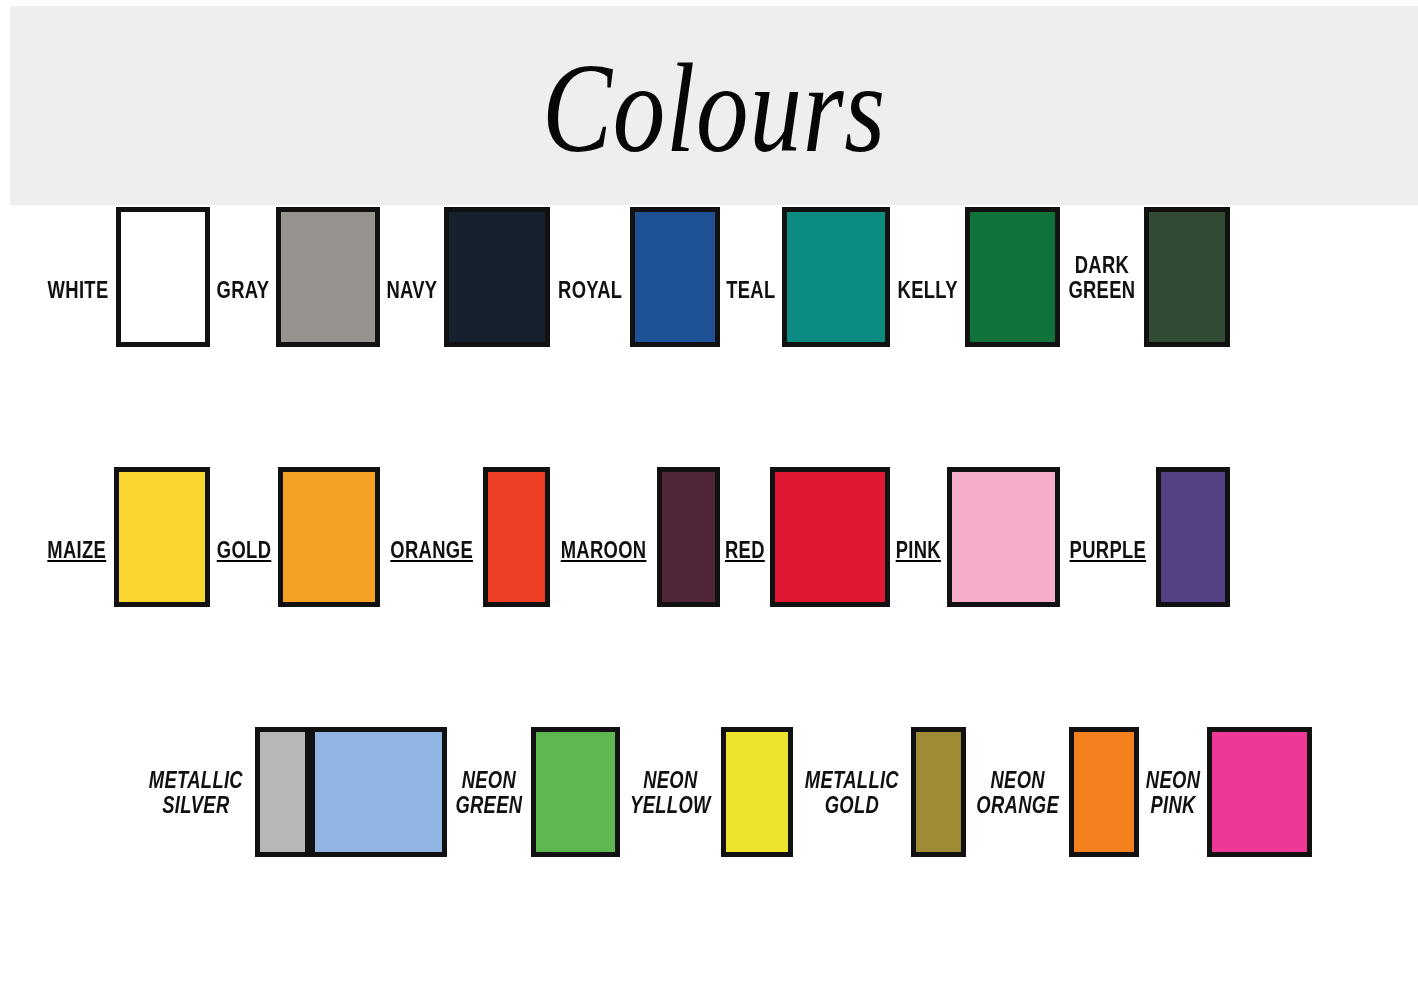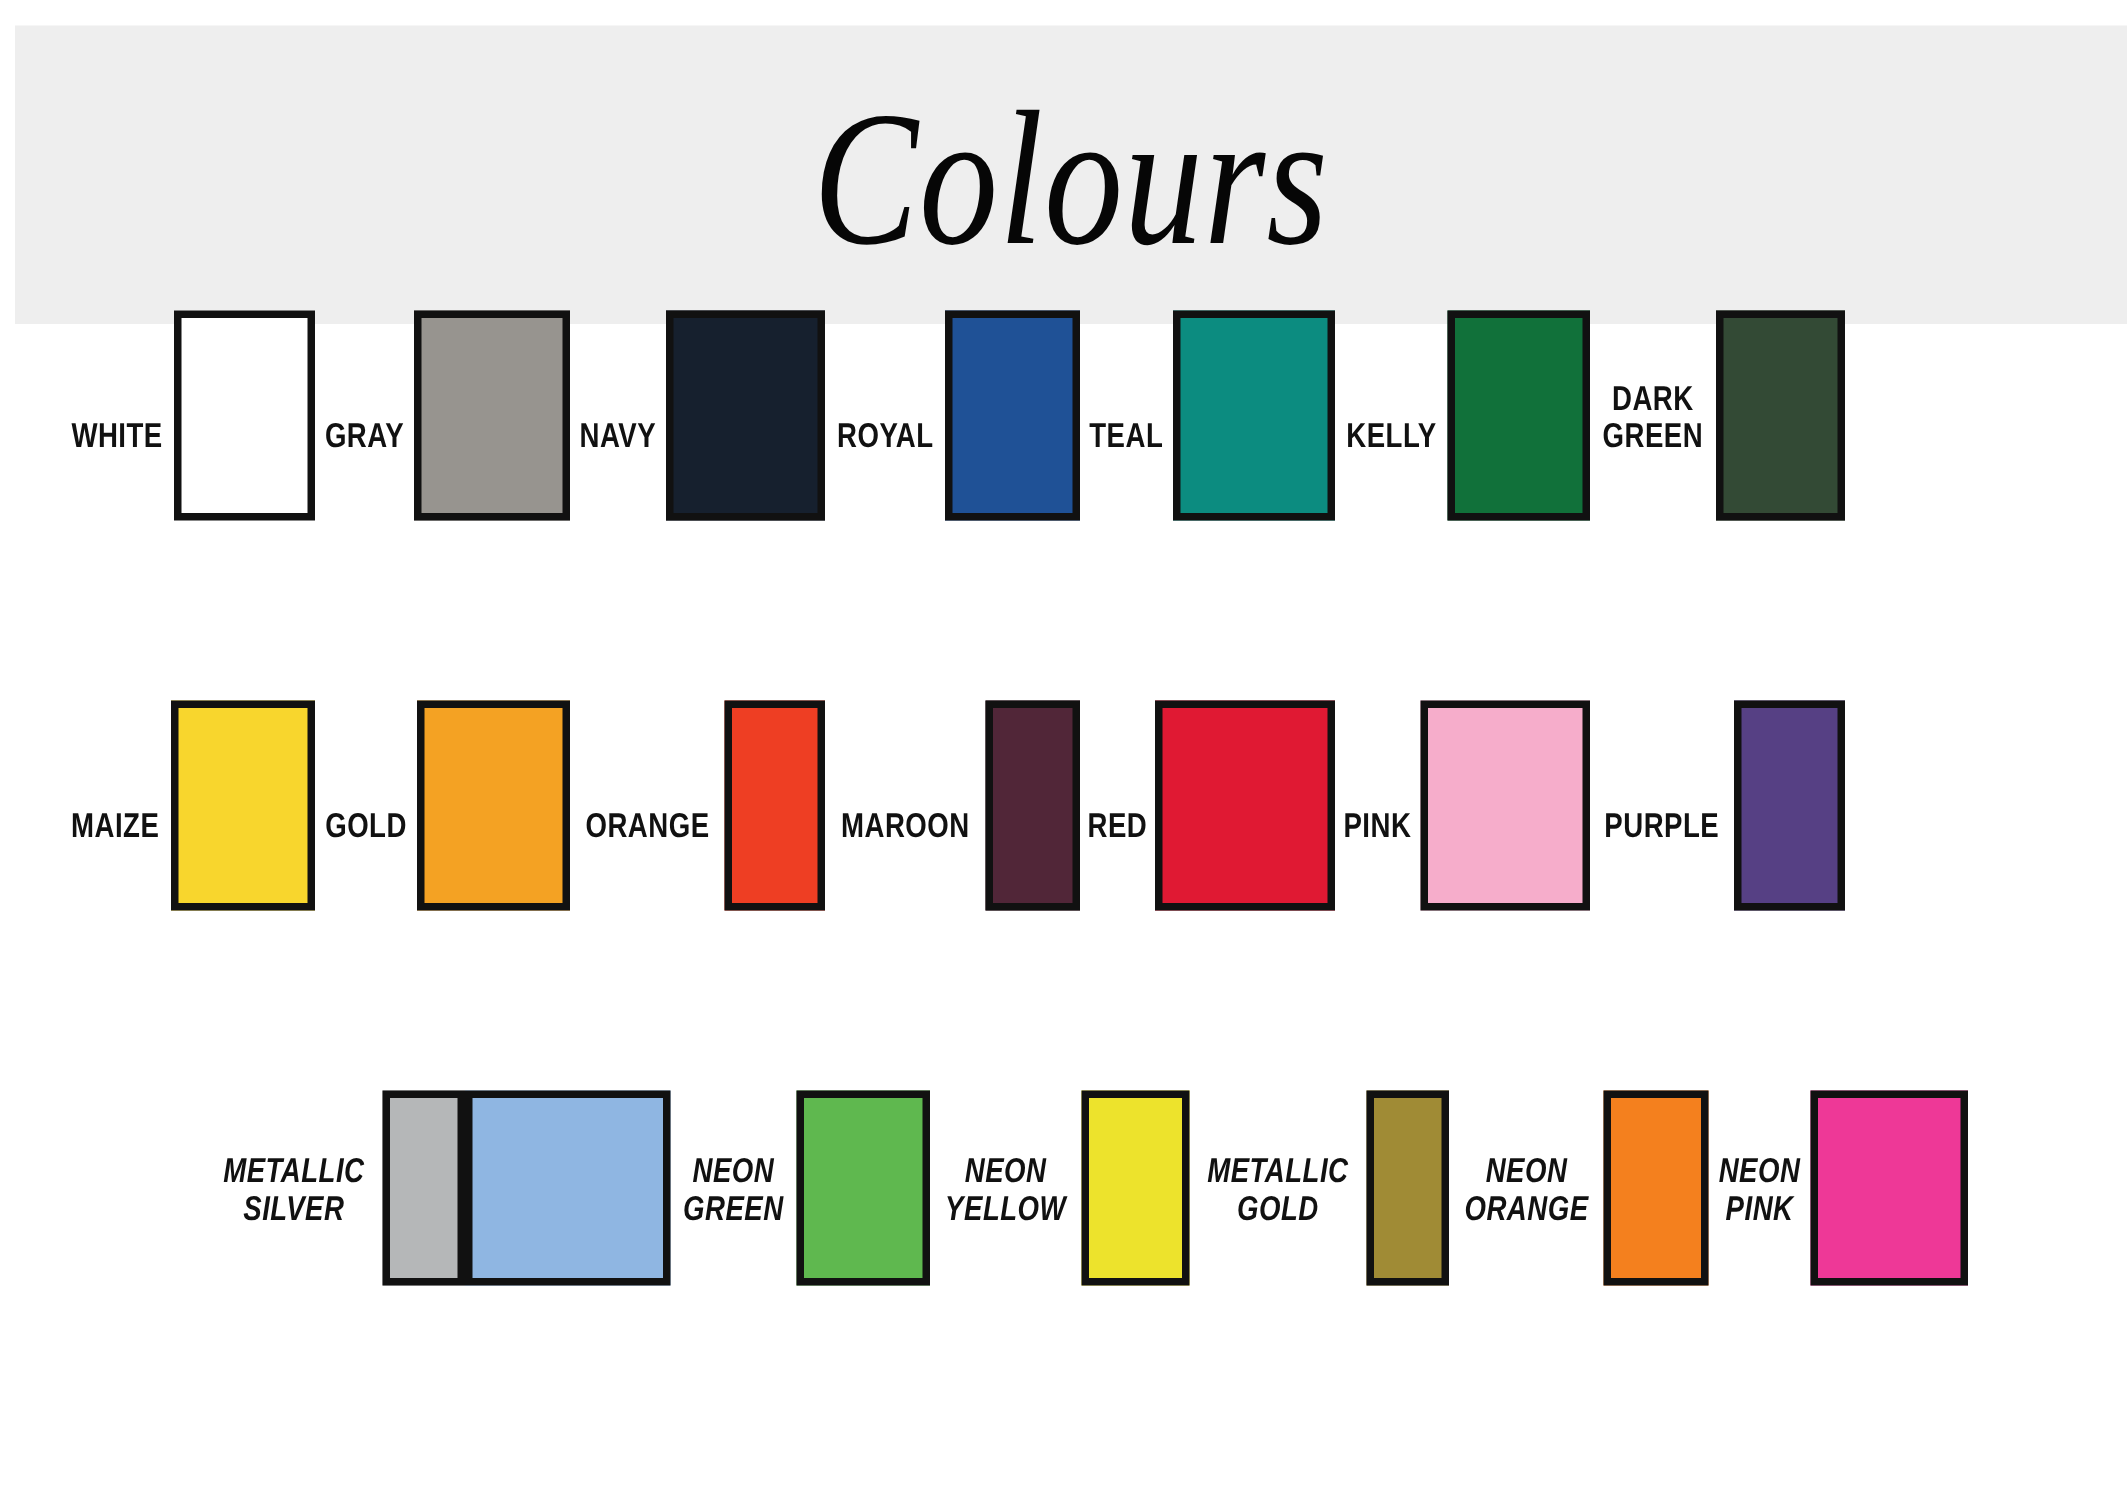--- a/index.html
+++ b/index.html
@@ -12,21 +12,21 @@
     background: #ffffff;
     font-family: "Liberation Sans", sans-serif;
     overflow: hidden;
     position: relative;
   }
 
   
   #header-band {
     position: absolute;
     left: 10px;
-    top: 17px;
+    top: 6px;
     width: 1408px;
     height: 199px;
     background: #eeeeee;
   }
   #chart-title {
     position: absolute;
     left: 0;
     right: 0;
     top: 38px;
     text-align: center;
@@ -41,21 +41,21 @@
     transform-origin: center top;
     white-space: nowrap;
   }
 
   
   .swatch-row {
     position: absolute;
     display: flex;
   }
   #row-1 { left: 40px;  top: 207px; width: 1338px; }
-  #row-2 { left: 40px;  top: 467px; width: 1338px; }
+  #row-2 { left: 40px;  top: 467px; width: 1338px; text-decoration: underline; }
   #row-3 { left: 137px; top: 727px; width: 1166px; font-style: italic; }
 
   .swatch-cell {
     display: flex;
     flex-direction: row;
     align-items: center;
   }
   #row-1 .swatch-cell, #row-2 .swatch-cell { width: 170px; }
   #row-3 .swatch-cell { width: 173px; }
 

